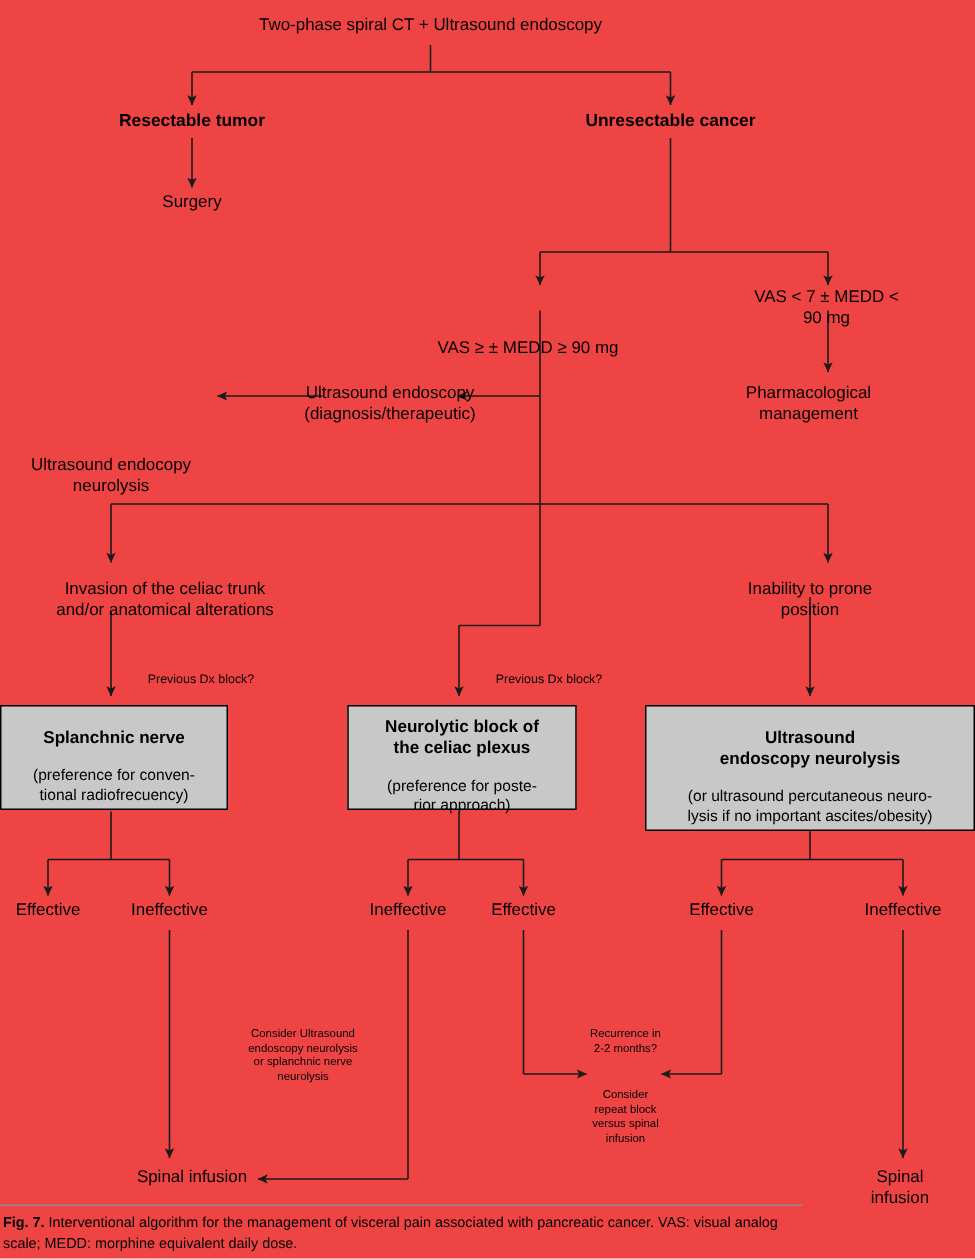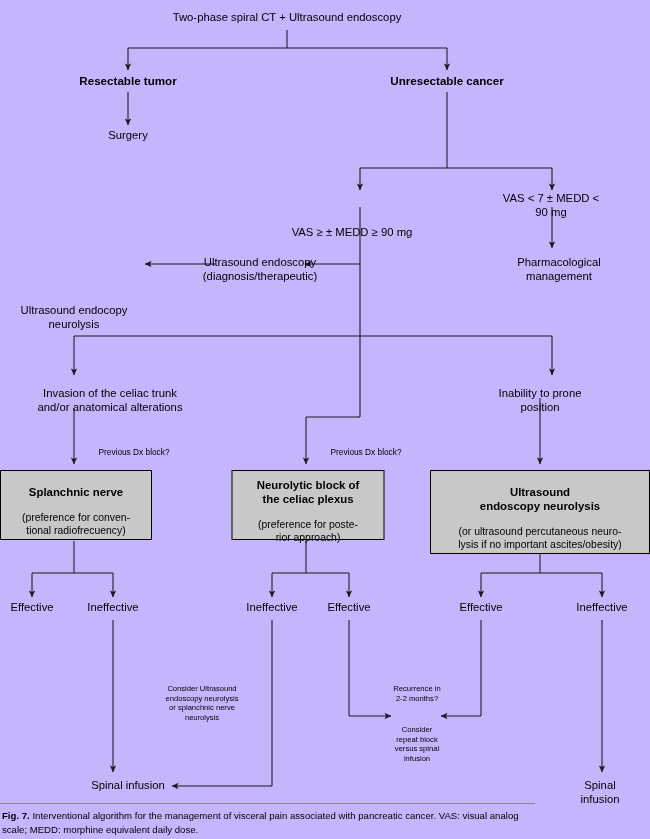--- a/index.html
+++ b/index.html
@@ -6,21 +6,21 @@
   body{
     font-family:"Liberation Sans","DejaVu Sans",sans-serif;
     color:#000000;
     -webkit-font-smoothing:antialiased;
   }
   #page{
     position:relative;
     width:650px;
     height:839px;
     overflow:hidden;
-    background:#c4b5fd;
+    background:#ef4444;
   }
   #wires{
     position:absolute;
     left:0; top:0;
     width:650px; height:839px;
     pointer-events:none;
   }
   .node{
     position:absolute;
     text-align:center;
@@ -155,21 +155,21 @@
   <div class="node n-plain" style="left:352px;top:192px;margin-top:34px;">VAS ≥ ± MEDD ≥ 90 mg</div>
 
   <div class="node n-plain" style="left:551px;top:192px;">VAS &lt; 7 ± MEDD &lt; 90 mg</div>
 
   <div class="node n-plain" style="left:260px;top:256px;">Ultrasound endoscopy
 (diagnosis/therapeutic)</div>
 
   <div class="node n-plain" style="left:74px;top:256px;margin-top:48px;">Ultrasound endocopy
 neurolysis</div>
 
-  <div class="node n-plain" style="left:559px;top:256px;">Pharmacological
+  <div class="node n-plain" style="left:539px;top:256px;">Pharmacological
 management</div>
 
   <div class="node n-plain" style="left:110px;top:387px;">Invasion of the celiac trunk
 and/or anatomical alterations</div>
 
   <div class="node n-plain" style="left:540px;top:387px;">Inability to prone position</div>
 
   <div class="node n-small" style="left:134px;top:447px;">Previous Dx block?</div>
 
   <div class="node n-small" style="left:366px;top:447px;">Previous Dx block?</div>

